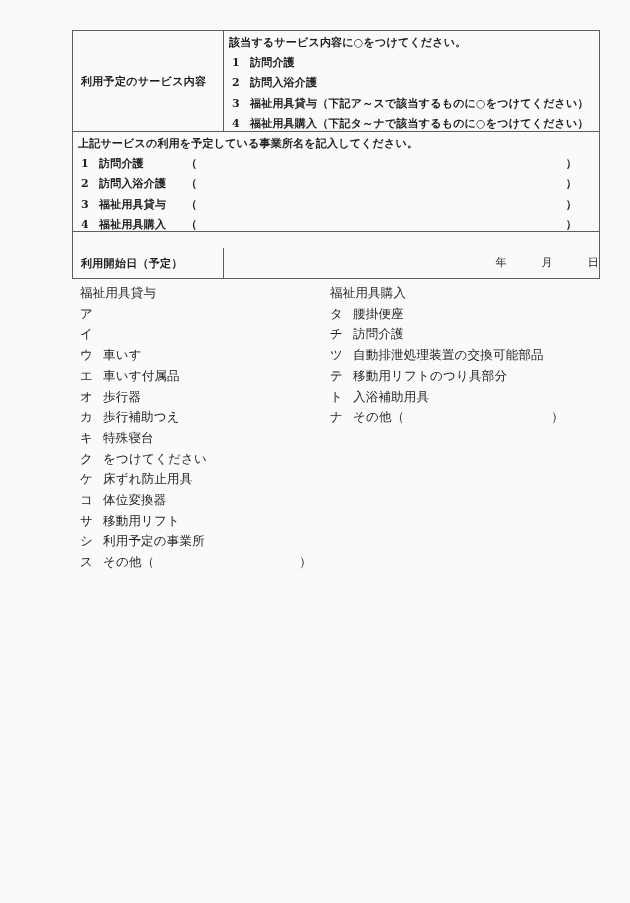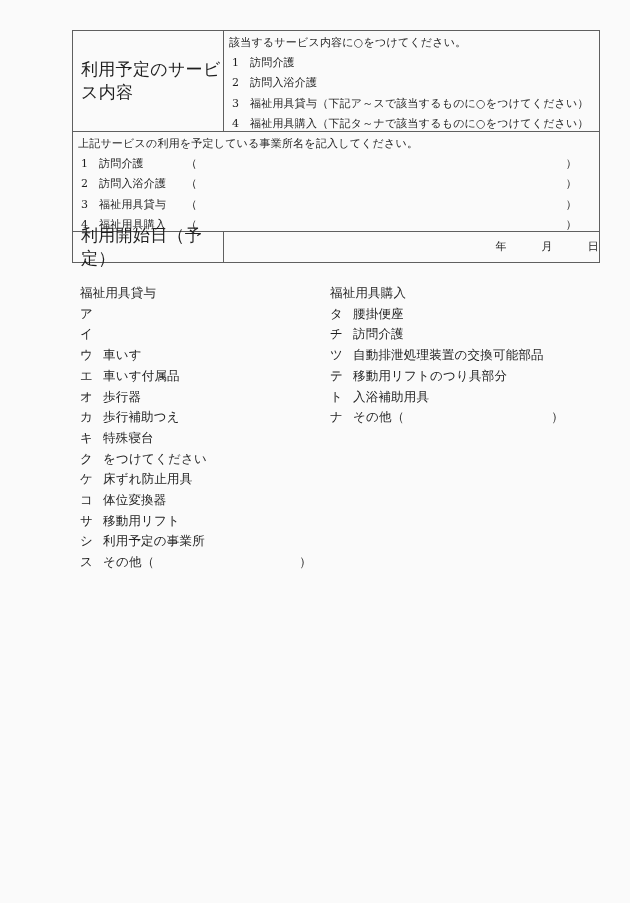--- a/index.html
+++ b/index.html
@@ -12,39 +12,40 @@
     color:#1e1e1e;
     overflow:hidden;
     margin:0 auto;
   }
   
   .form-table {
     position:absolute; left:72px; top:30px; width:528px;
     border:1px solid #5f5f5f;
   }
   .t-row { display:flex; border-bottom:1px solid #5f5f5f; }
-  .t-row:last-child { border-bottom:none; }
+  .t-row:last-child { border-bottom:none;margin-top:16px; }
   .t-row.r1 { height:101px; }
   .t-row.r2 { height:100px; }
   .t-row.r3 { height:30px; }
   .t-label {
     width:151px; flex:none;
     border-right:1px solid #5f5f5f;
     display:flex; align-items:center;
     padding-left:8px;
-    font-size:17px;
+    font-size:11px;
     letter-spacing:0.3px;
+    font-weight:bold;
   }
   .t-content {
     flex:1; font-size:11px;
     padding:2px 22px 0 5px;
     line-height:20.2px;
     letter-spacing:0.2px;
   }
-  .t-content .line { white-space:nowrap; }
+  .t-content .line { white-space:nowrap;font-weight:bold; }
   .item-line { padding-left:3px; display:flex; }
   .num { display:inline-block; width:18px; flex:none; }
   .entry-name { display:inline-block; width:87px; flex:none; }
   .paren-close { margin-left:auto; }
   .blank-fill { flex:1; }
   .date-content { display:flex; align-items:center; padding:0 0 0 138px; font-size:11px; }
   .date-part { margin-right:35px; }
   .date-part:last-child { margin-right:0; }
   
   .list {

